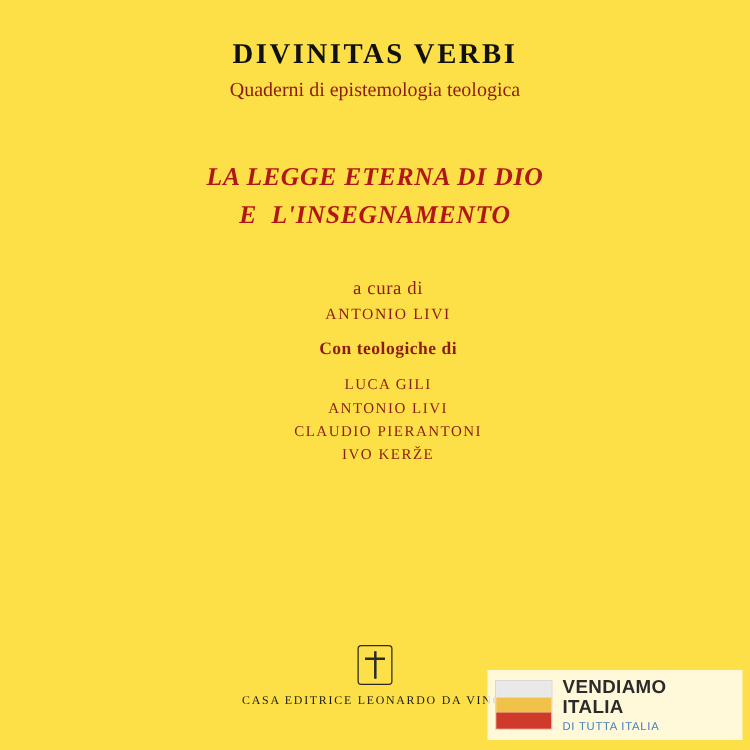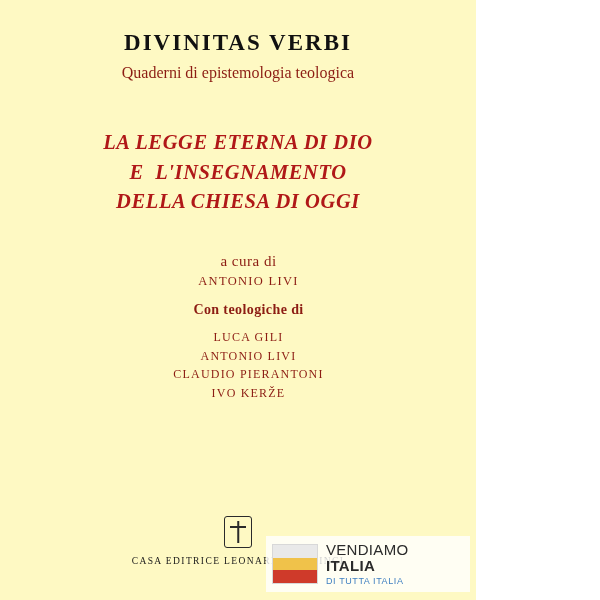--- a/index.html
+++ b/index.html
@@ -8,23 +8,23 @@
   }
   body {
     width: 600px;
     height: 600px;
     background: #ffffff;
     font-family: "Liberation Serif", serif;
     overflow: hidden;
   }
   .cover {
     position: relative;
-    width: 476px;
+    width: 600px;
     height: 600px;
-    background: #fef9c3;
+    background: #fde047;
     box-sizing: border-box;
     display: flex;
     flex-direction: column;
     align-items: center;
   }
   .series-title {
     margin-top: 30px;
     font-size: 23px;
     font-weight: bold;
     letter-spacing: 2.0px;
@@ -162,21 +162,21 @@
   }
   .wm-flag .band {
     flex: 1 1 auto;
   }
   .wm-text {
     margin-left: 8px;
     line-height: 1.05;
   }
   .wm-line1 {
     font-size: 15px;
-    font-weight: normal;
+    font-weight: bold;
     color: #2b2b2b;
     letter-spacing: 0.3px;
   }
   .wm-line2 {
     font-size: 15px;
     font-weight: bold;
     color: #2b2b2b;
     letter-spacing: 0.3px;
   }
   .wm-line3 {
@@ -190,21 +190,20 @@
 <body>
 
 <div class="cover">
 
   <div class="series-title">DIVINITAS VERBI</div>
   <div class="series-subtitle">Quaderni di epistemologia teologica</div>
 
   <div class="main-title">
     <span class="line">LA LEGGE ETERNA DI DIO</span>
     <span class="line">E  L'INSEGNAMENTO</span>
-    <span class="line">DELLA CHIESA DI OGGI</span>
   </div>
 
 
   <div class="editor-block">
     <div class="editor-label">a cura di</div>
     <div class="editor-name">ANTONIO LIVI</div>
     <div class="contrib-label">Con teologiche di</div>
     <div class="contrib-list">
       <span class="line">LUCA GILI</span>
       <span class="line">ANTONIO LIVI</span>

